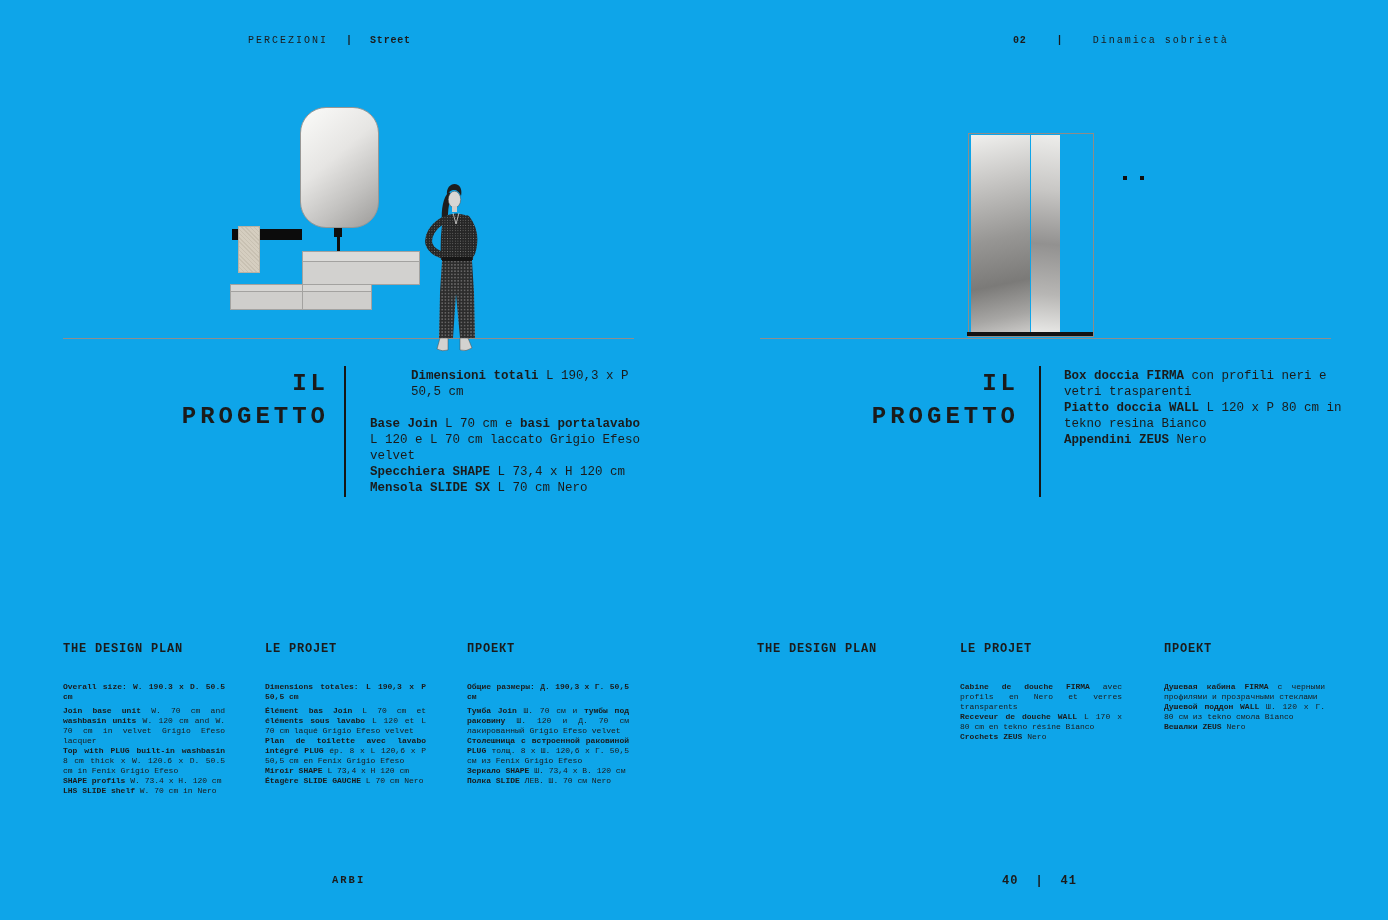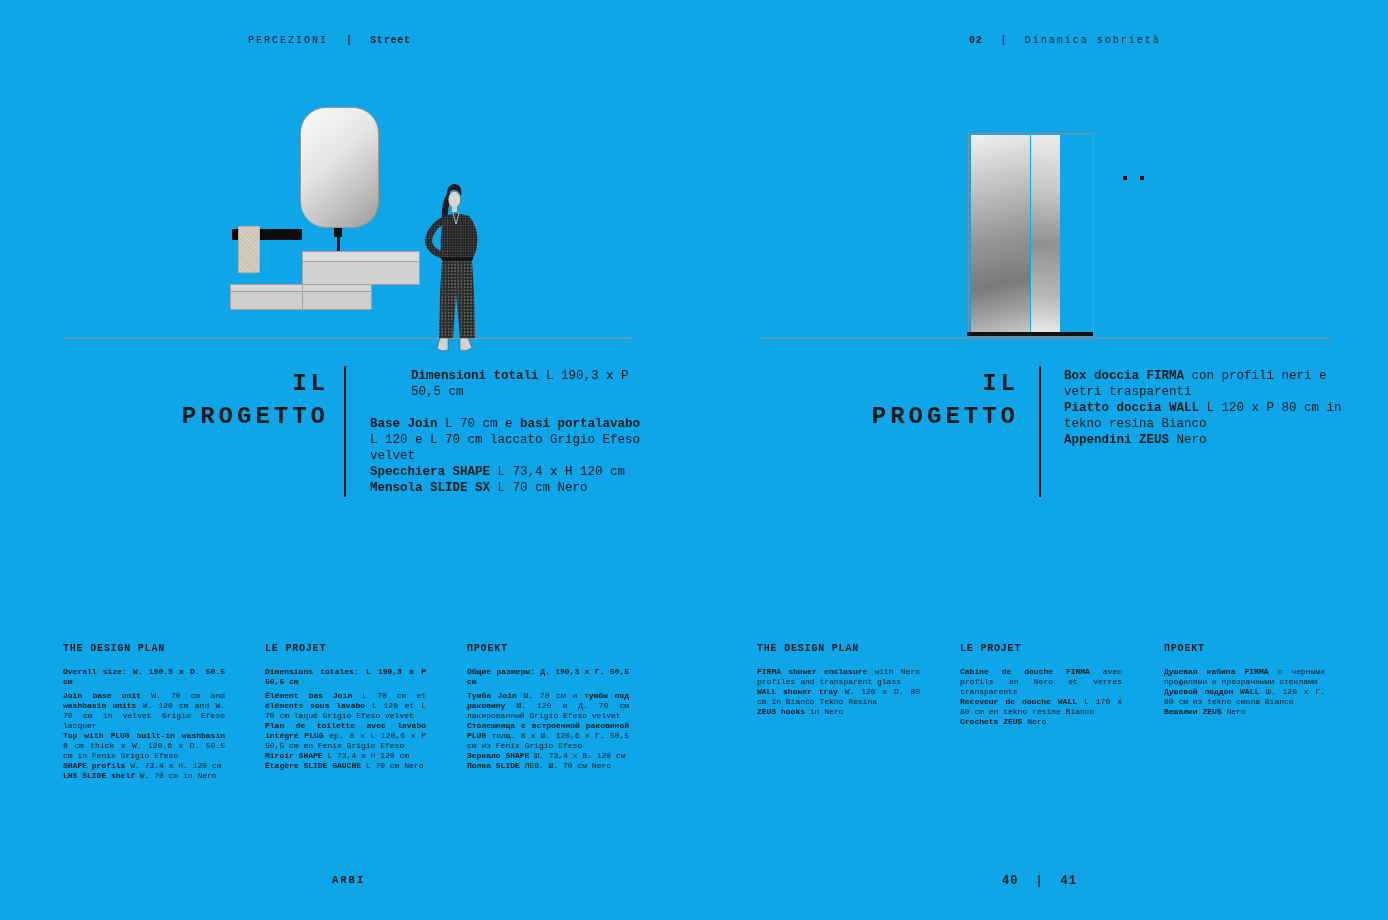--- a/index.html
+++ b/index.html
@@ -5,21 +5,21 @@
   html,body{margin:0;padding:0;background:#d9d8d6;}
   .spread{
     position:relative;width:1388px;height:920px;overflow:hidden;
     background:#0ea5e9;color:#1b1b1b;
     font-family:Liberation Mono, monospace;
   }
   b{font-weight:bold;}
   
   .hdr{position:absolute;top:35px;display:flex;align-items:center;font-size:10px;}
   .hdr-left{left:248px;}
-  .hdr-right{left:969px;}
+  .hdr-right{left:1013px;gap:12px;}
   .hdr-light{letter-spacing:2px;}
   .hdr-sep{margin:0 18px;font-weight:bold;}
   .hdr-bold{font-weight:bold;letter-spacing:0.8px;}
   
   .mirror{position:absolute;left:300px;top:107px;width:77px;height:119px;border-radius:26px;
     border:1px solid #989795;
     background:linear-gradient(140deg,#f7f7f5 8%,#e6e5e3 42%,#c2c1bf 72%,#a3a2a0 95%,#b8b7b5 100%);}
   .faucet-spout{position:absolute;left:334px;top:228px;width:8px;height:9px;background:#0e0e0e;}
   .faucet-stem{position:absolute;left:337px;top:237px;width:3px;height:15px;background:#0e0e0e;}
   .towel-bar{position:absolute;left:232px;top:229px;width:70px;height:11px;background:#0c0c0c;}
@@ -53,21 +53,21 @@
   .proj-title-right{left:805px;top:367px;}
   .proj-divider{position:absolute;width:2px;height:131px;background:#161616;top:366px;}
   .proj-divider-left{left:344px;}
   .proj-divider-right{left:1039px;}
   .specs{position:absolute;top:368px;font-size:12.5px;line-height:16px;}
   .specs-left{left:370px;width:276px;}
   .specs-right{left:1064px;width:280px;}
   .specs .rblock.gap{margin-bottom:16px;padding-left:41px;}
   
   .col{position:absolute;top:644px;font-size:8px;line-height:10px;}
-  .col-h{font-weight:bold;letter-spacing:0.8px;margin-bottom:13px;font-size:10px;}
+  .col-h{font-weight:bold;letter-spacing:0.8px;margin-bottom:28px;font-size:12px;}
   .col .rblock{text-align:justify;}
   .col .rblock.gap{margin-bottom:4px;}
   .col-1{left:63px;width:162px;}
   .col-2{left:265px;width:161px;}
   .col-3{left:467px;width:162px;}
   .col-4{left:757px;width:163px;}
   .col-5{left:960px;width:162px;}
   .col-6{left:1164px;width:161px;}
   
   .brand{position:absolute;left:332px;top:874px;font-weight:bold;font-size:10.5px;letter-spacing:2px;}
@@ -198,25 +198,20 @@
         <div class="rblock gap"><b>Общие размеры: Д. 190,3 х Г. 50,5 см</b></div>
         <div class="rblock"><b>Тумба Join</b><span> Ш. 70 см и </span><b>тумбы под раковину</b><span> Ш. 120 и Д. 70 см лакированный Grigio Efeso velvet</span></div>
         <div class="rblock"><b>Столешница с встроенной раковиной PLUG</b><span> толщ. 8 х Ш. 120,6 х Г. 50,5 см из Fenix Grigio Efeso</span></div>
         <div class="rblock"><b>Зеркало SHAPE</b><span> Ш. 73,4 х В. 120 см</span></div>
         <div class="rblock"><b>Полка SLIDE</b><span> ЛЕВ. Ш. 70 см Nero</span></div>
       </div>
   </div>
 
   <div class="col col-4">
     <div class="col-h">THE DESIGN PLAN</div>
-    <div>
-        <div class="rblock"><b>FIRMA shower enclosure</b><span> with Nero profiles and transparent glass</span></div>
-        <div class="rblock"><b>WALL shower tray</b><span> W. 120 x D. 80 cm in Bianco Tekno Resina</span></div>
-        <div class="rblock"><b>ZEUS hooks</b><span> in Nero</span></div>
-      </div>
   </div>
   <div class="col col-5">
     <div class="col-h">LE PROJET</div>
     <div>
         <div class="rblock"><b>Cabine de douche FIRMA</b><span> avec profils en Nero et verres transparents</span></div>
         <div class="rblock"><b>Receveur de douche WALL</b><span> L 170 x 80 cm en tekno résine Bianco</span></div>
         <div class="rblock"><b>Crochets ZEUS</b><span> Nero</span></div>
       </div>
   </div>
   <div class="col col-6">

